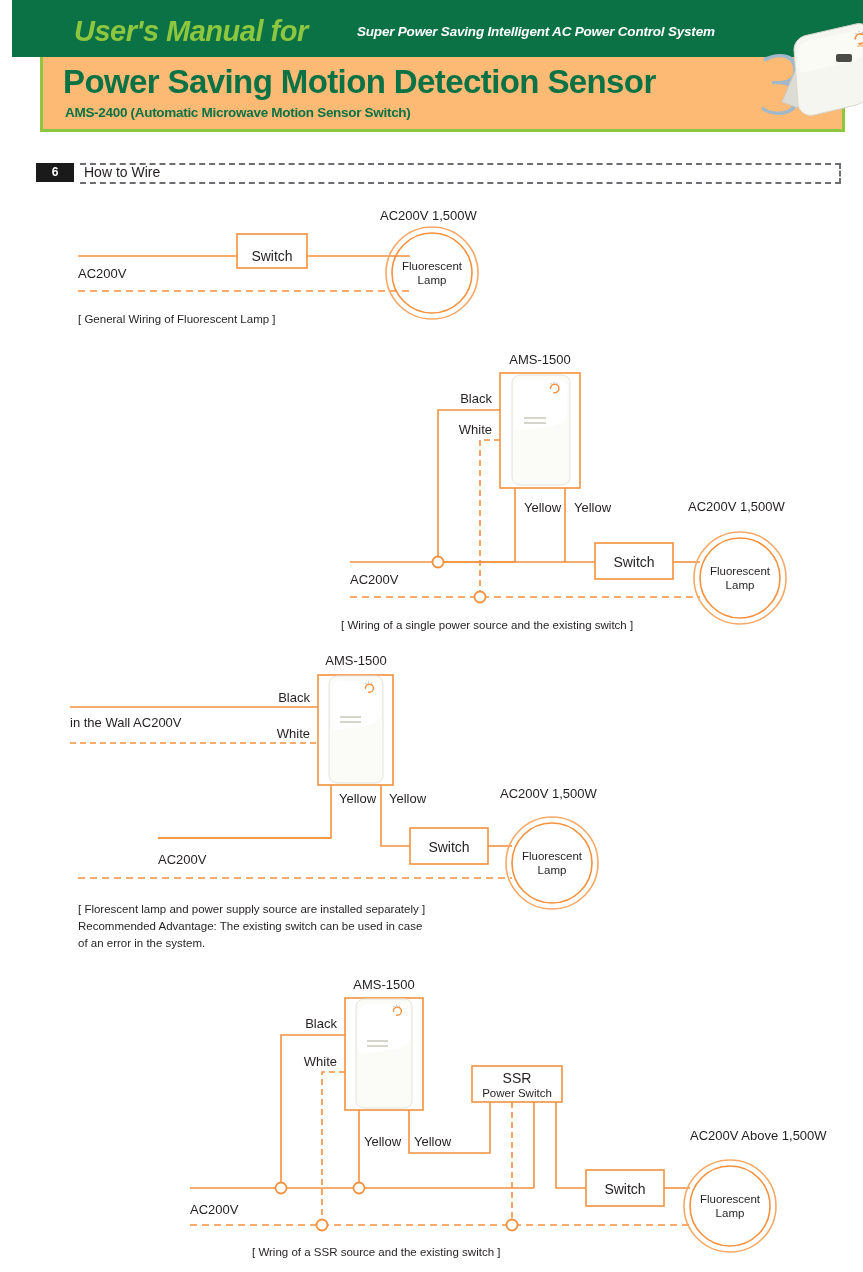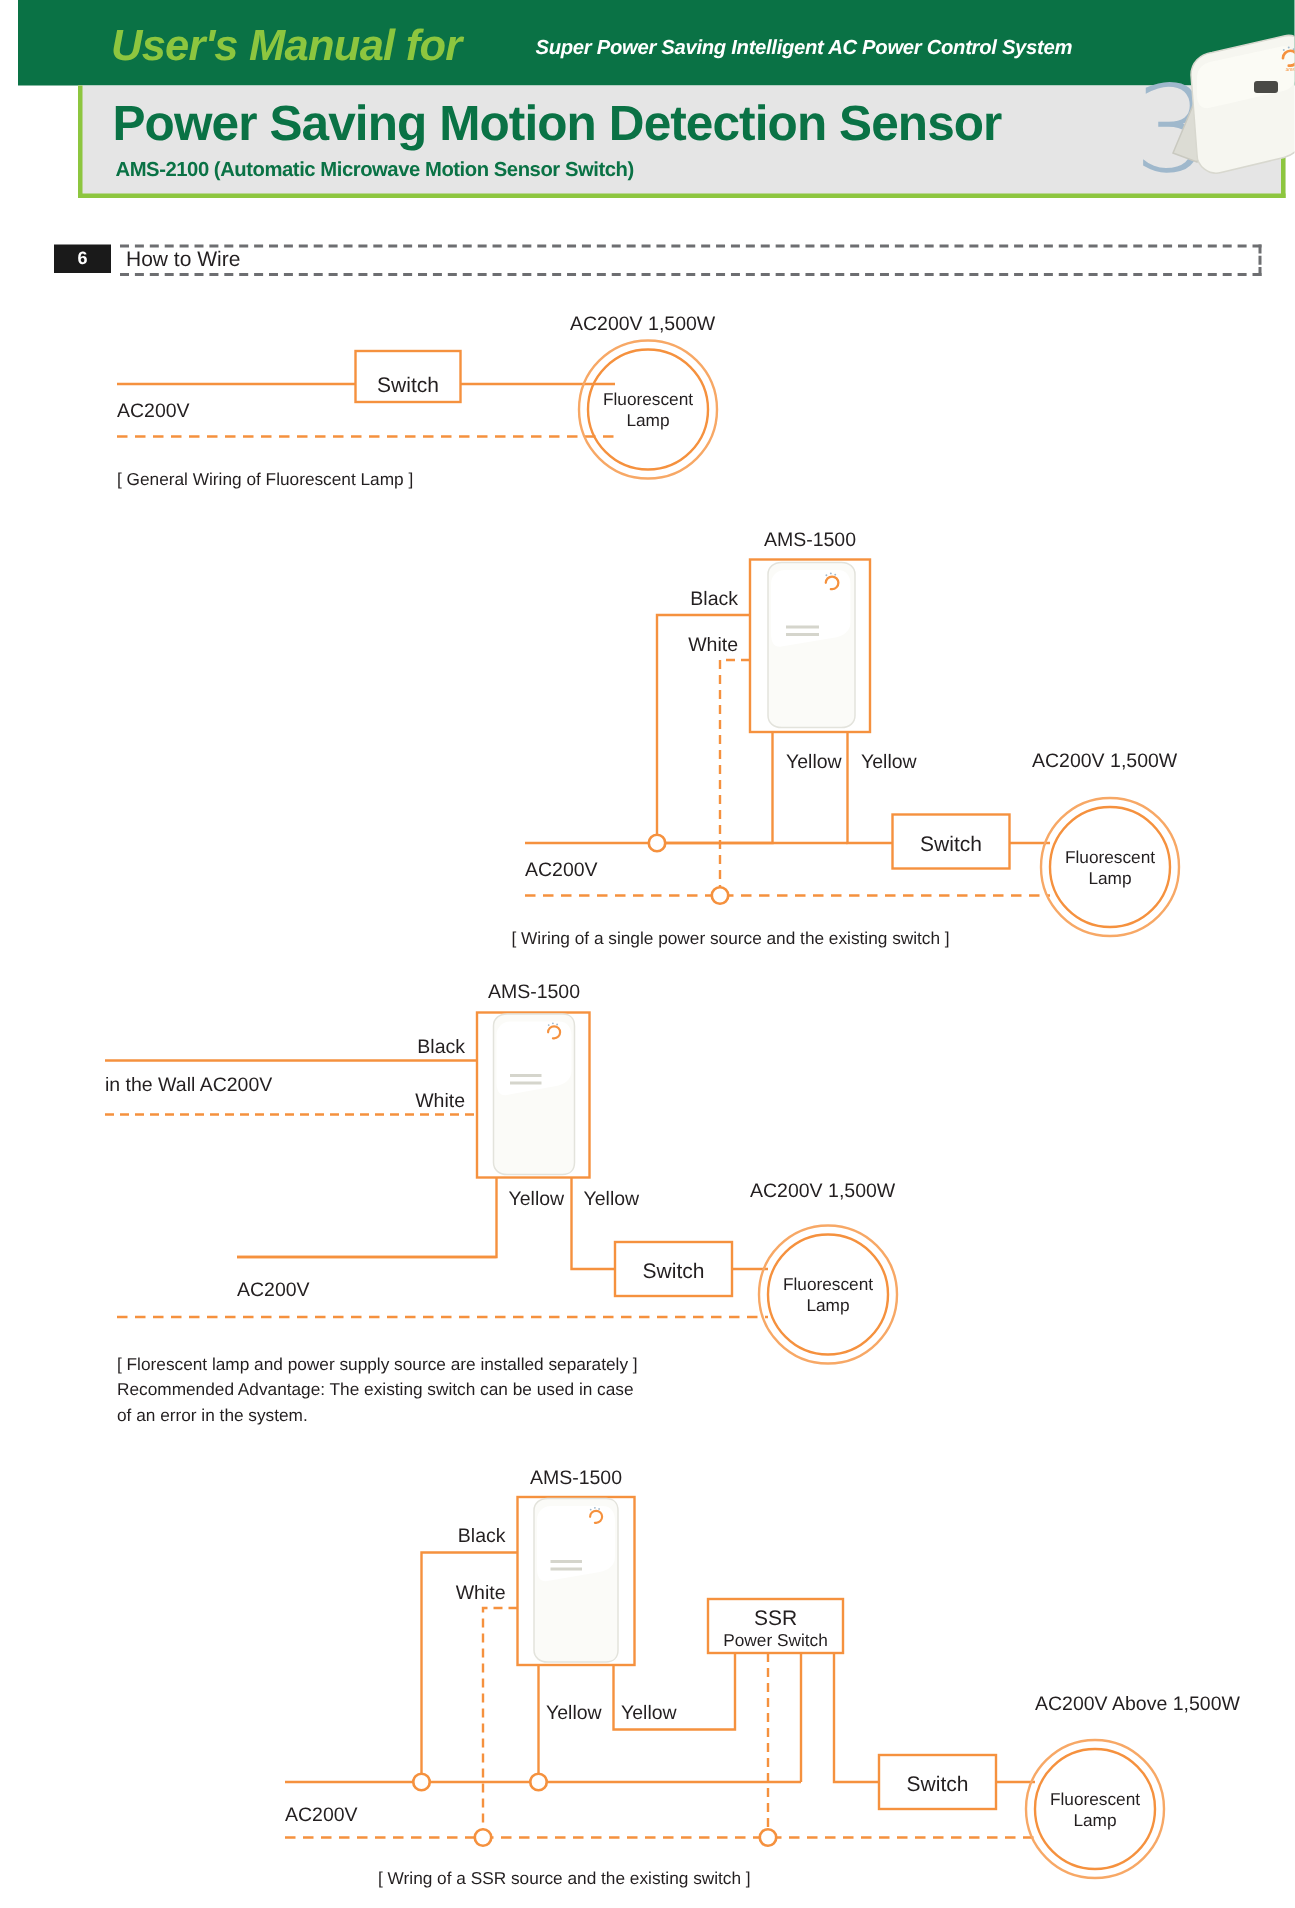--- a/index.html
+++ b/index.html
@@ -24,22 +24,22 @@
     font-size:29px; font-weight:bold; font-style:italic;
     color:#8dc63f; letter-spacing:-0.5px;
     white-space:nowrap;
   }
   .hdr-sub {
     position:absolute; left:345px; top:24px;
     font-size:13.5px; font-weight:bold; font-style:italic;
     color:#ffffff; white-space:nowrap; letter-spacing:-0.2px;
   }
   .title-box {
-    position:absolute; left:40px; top:57px; width:805px; height:75px;
-    background:#e5e5e5;
+    position:absolute; left:28px; top:57px; width:805px; height:75px;
+    background:#fdba74;
     border:3px solid #8dc63f;
     border-top:none;
   }
   .title-main {
     position:absolute; left:20px; top:6px;
     font-size:33px; font-weight:bold; color:#0a7245;
     letter-spacing:-0.6px; white-space:nowrap;
   }
   .title-sub {
     position:absolute; left:22px; top:48px;
@@ -96,21 +96,21 @@
 
 <div class="header">
   <div class="header-green"></div>
 
   <div class="hdr-manual">User's Manual for</div>
 
   <div class="hdr-sub">Super Power Saving Intelligent AC Power Control System</div>
 
   <div class="title-box">
     <div class="title-main">Power Saving Motion Detection Sensor</div>
-    <div class="title-sub">AMS-2100 (Automatic Microwave Motion Sensor Switch)</div>
+    <div class="title-sub">AMS-2400 (Automatic Microwave Motion Sensor Switch)</div>
   </div>
 
   <div class="page-num">3</div>
 
   <svg class="hdr-device" viewBox="0 0 107 120" width="107" height="120">
     <g>
       <path d="M14 92 L40 30 L52 34 L30 98 Z" fill="#dcdcd4" stroke="#c9c9c0" stroke-width="1"></path>
       <path d="M26 40 C26 32 32 26 40 25 L88 14 C96 12 102 18 102 26
                L102 78 C102 86 96 93 88 95 L46 105 C38 107 30 101 30 93 Z" fill="#f6f6f0" stroke="#d8d8cf" stroke-width="1"></path>
       <path d="M30 42 C30 36 34 32 40 31 L86 21 C92 20 96 24 96 30

